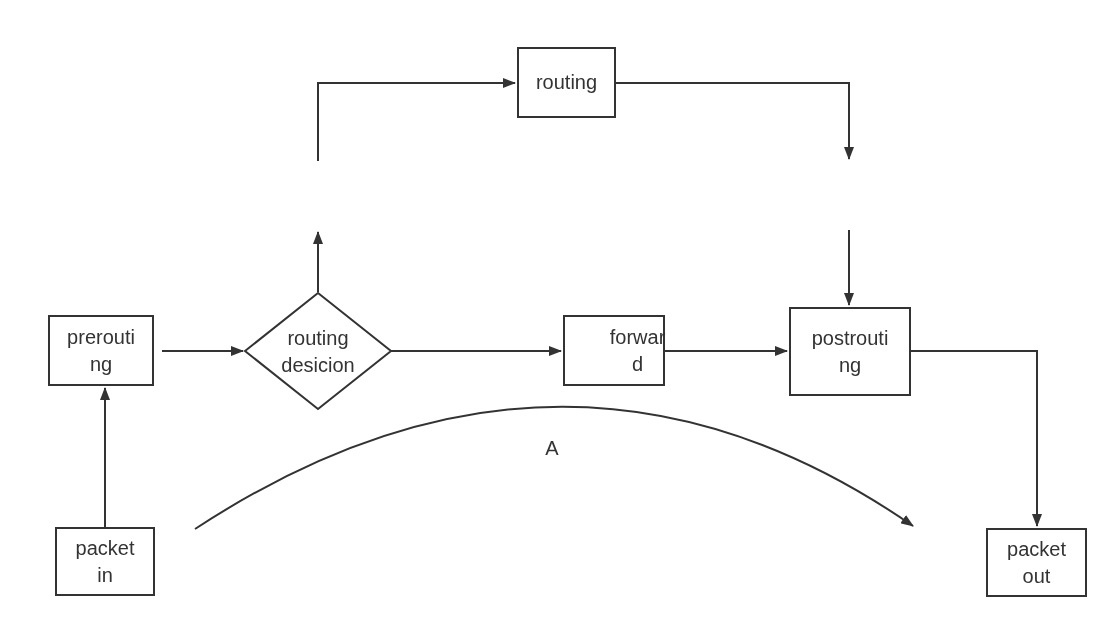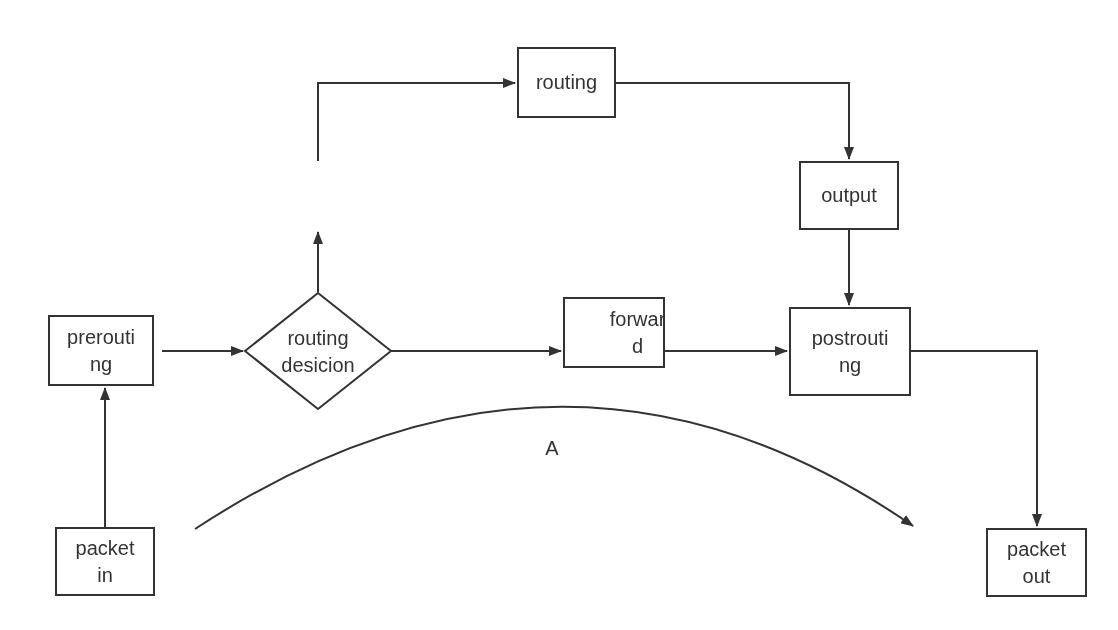--- a/index.html
+++ b/index.html
@@ -91,25 +91,22 @@
   <div class="node" style="left:48px; top:315px; width:106px; height:71px;justify-content:center;">
     <span>prerouti
 ng</span>
   </div>
 
 
   <div class="node" style="left:517px; top:47px; width:99px; height:71px;">
     <span>routing</span>
   </div>
 
-  <div class="node" style="left:799px; top:161px; width:100px; height:69px;">
-    <span>output</span>
-  </div>
 
-  <div class="node" style="left:563px; top:297px; width:102px; height:71px;padding-left:47px;">
+  <div class="node" style="left:563px; top:315px; width:102px; height:71px;padding-left:47px;">
     <span>forwar
 d</span>
   </div>
 
   <div class="node" style="left:789px; top:307px; width:122px; height:89px;">
     <span>postrouti
 ng</span>
   </div>
 
   <div class="node" style="left:986px; top:528px; width:101px; height:69px;">

